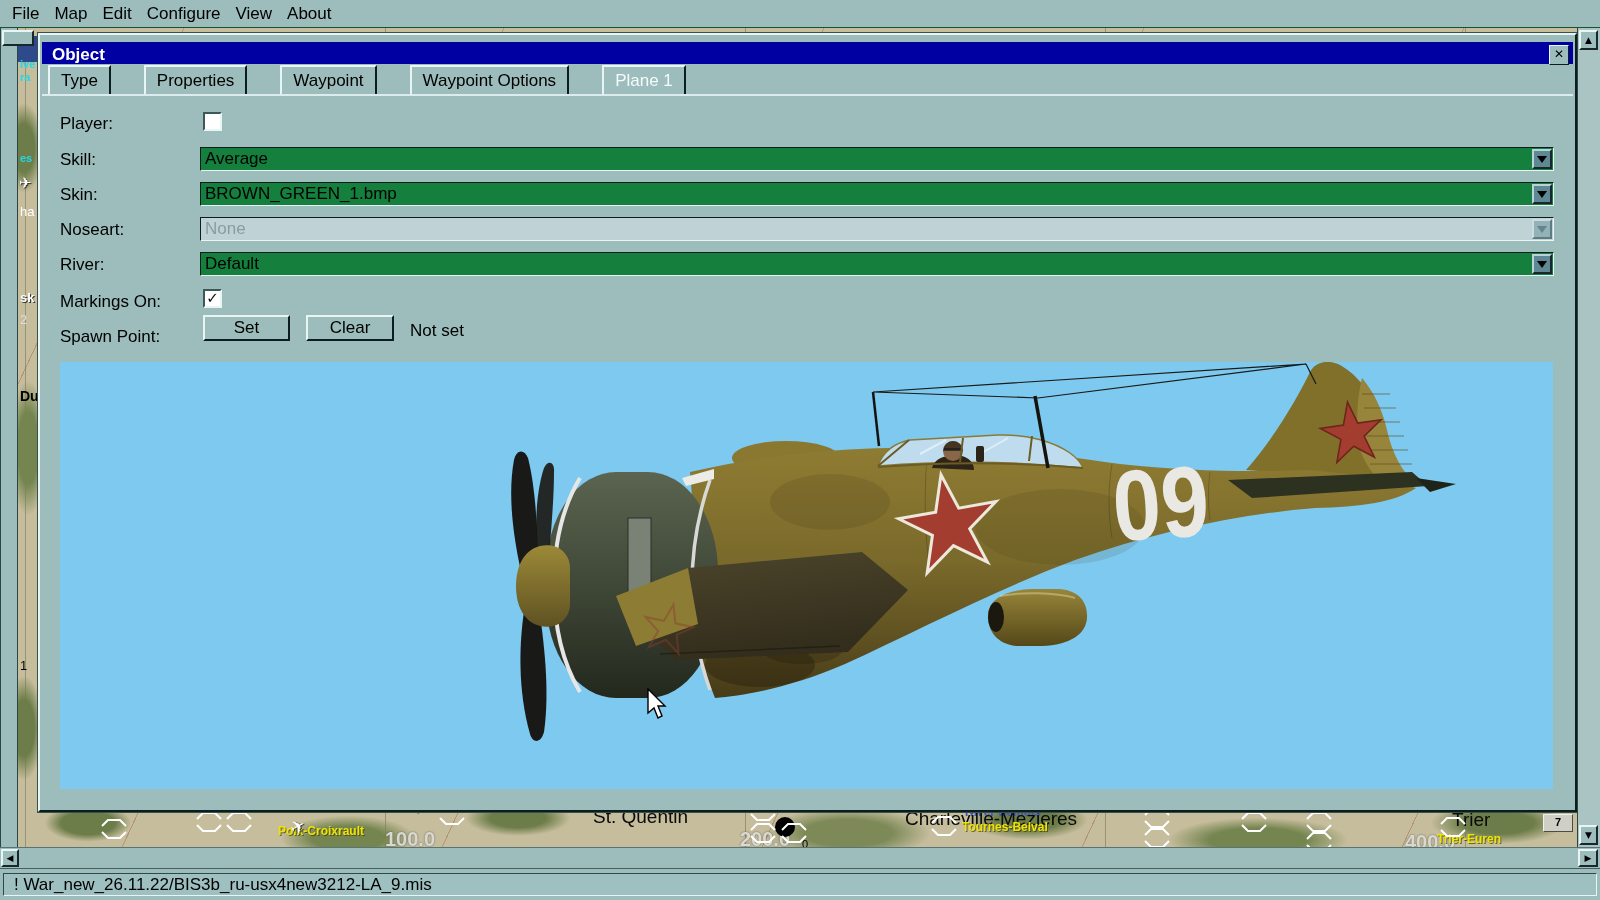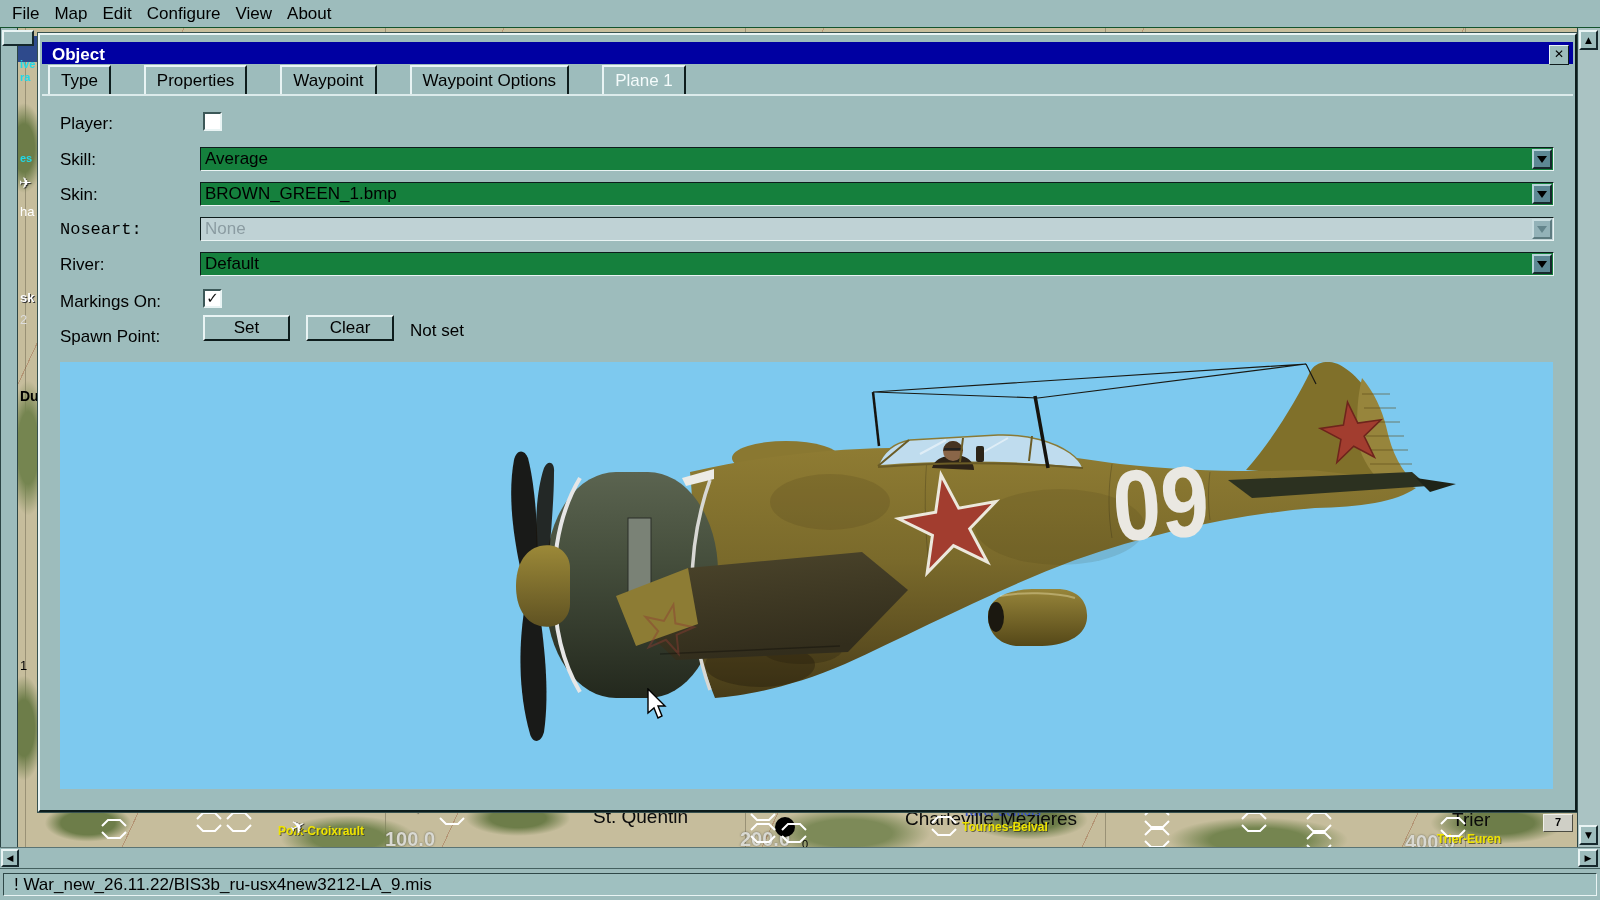--- a/index.html
+++ b/index.html
@@ -241,21 +241,21 @@
   </div>
 
   <span class="flabel" style="top:150px;">Skin:</span>
   <div class="combo" style="top:147px;">
     <span>BROWN_GREEN_1.bmp</span>
     <div class="arrow-btn">
         <div class="tri"></div>
       </div>
   </div>
 
-  <span class="flabel" style="top:185px;font-family:Liberation Mono, monospace;">Noseart:</span>
+  <span class="flabel" style="top:185px;">Noseart:</span>
   <div class="combo disabled" style="top:182px;">
     <span>None</span>
     <div class="arrow-btn">
         <div class="tri"></div>
       </div>
   </div>
 
   <span class="flabel" style="top:220px;">River:</span>
   <div class="combo" style="top:217px;">
     <span>Default</span>

